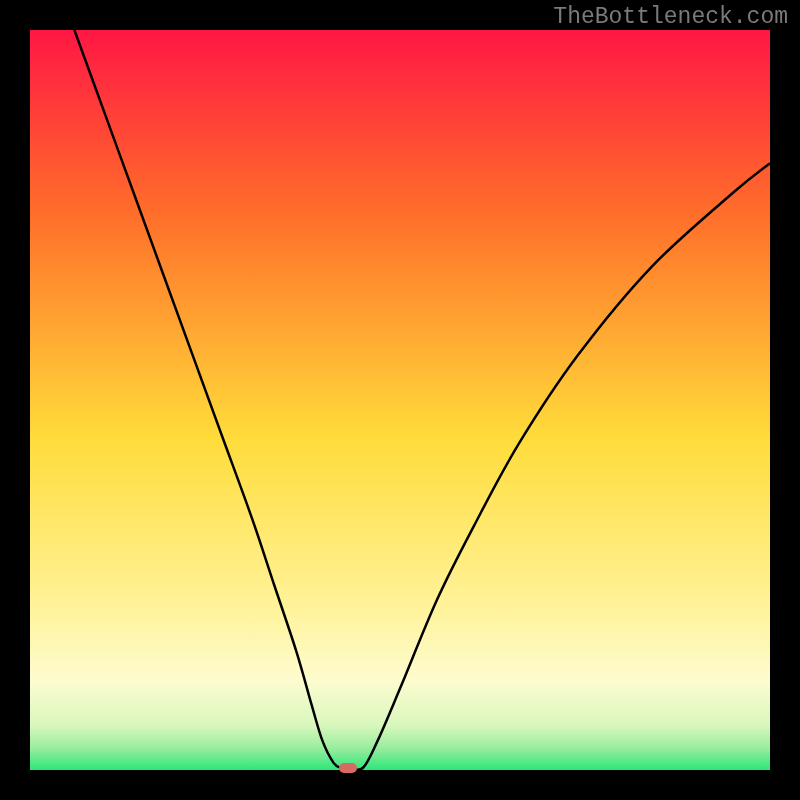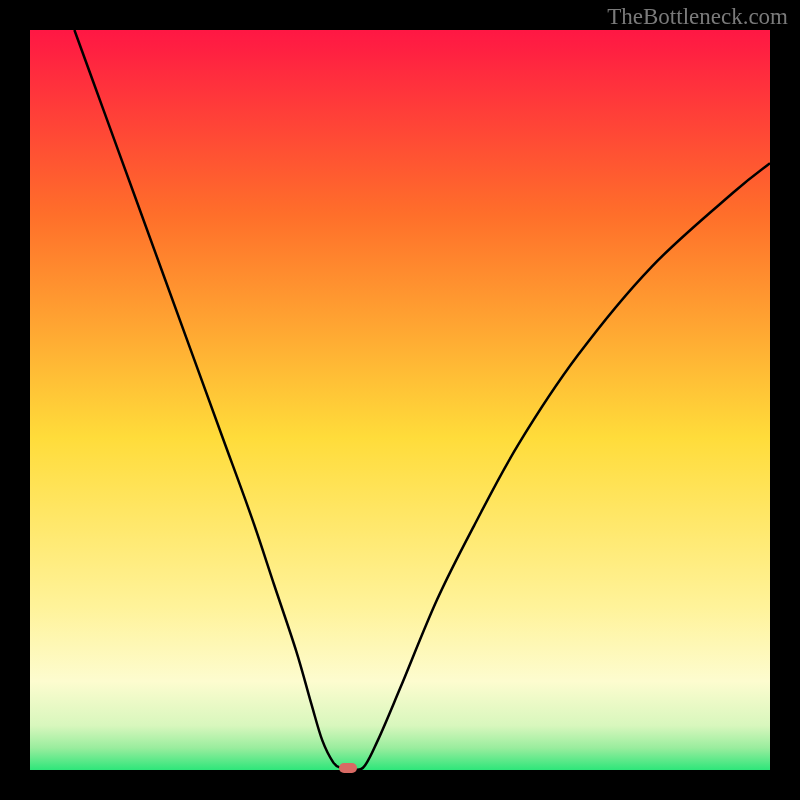--- a/index.html
+++ b/index.html
@@ -11,21 +11,21 @@
     width: 800px;
     height: 800px;
     background: #000;
     position: relative;
     overflow: hidden;
   }
   .watermark {
     position: absolute;
     top: 4px;
     right: 12px;
-    font-family: Liberation Serif, serif;
+    font-family: Liberation Mono, monospace;
     font-size: 23px;
     color: #7a7a7a;
     z-index: 10;
   }
   .chart-area {
     position: absolute;
     top: 30px;
     left: 30px;
     width: 740px;
     height: 740px;

